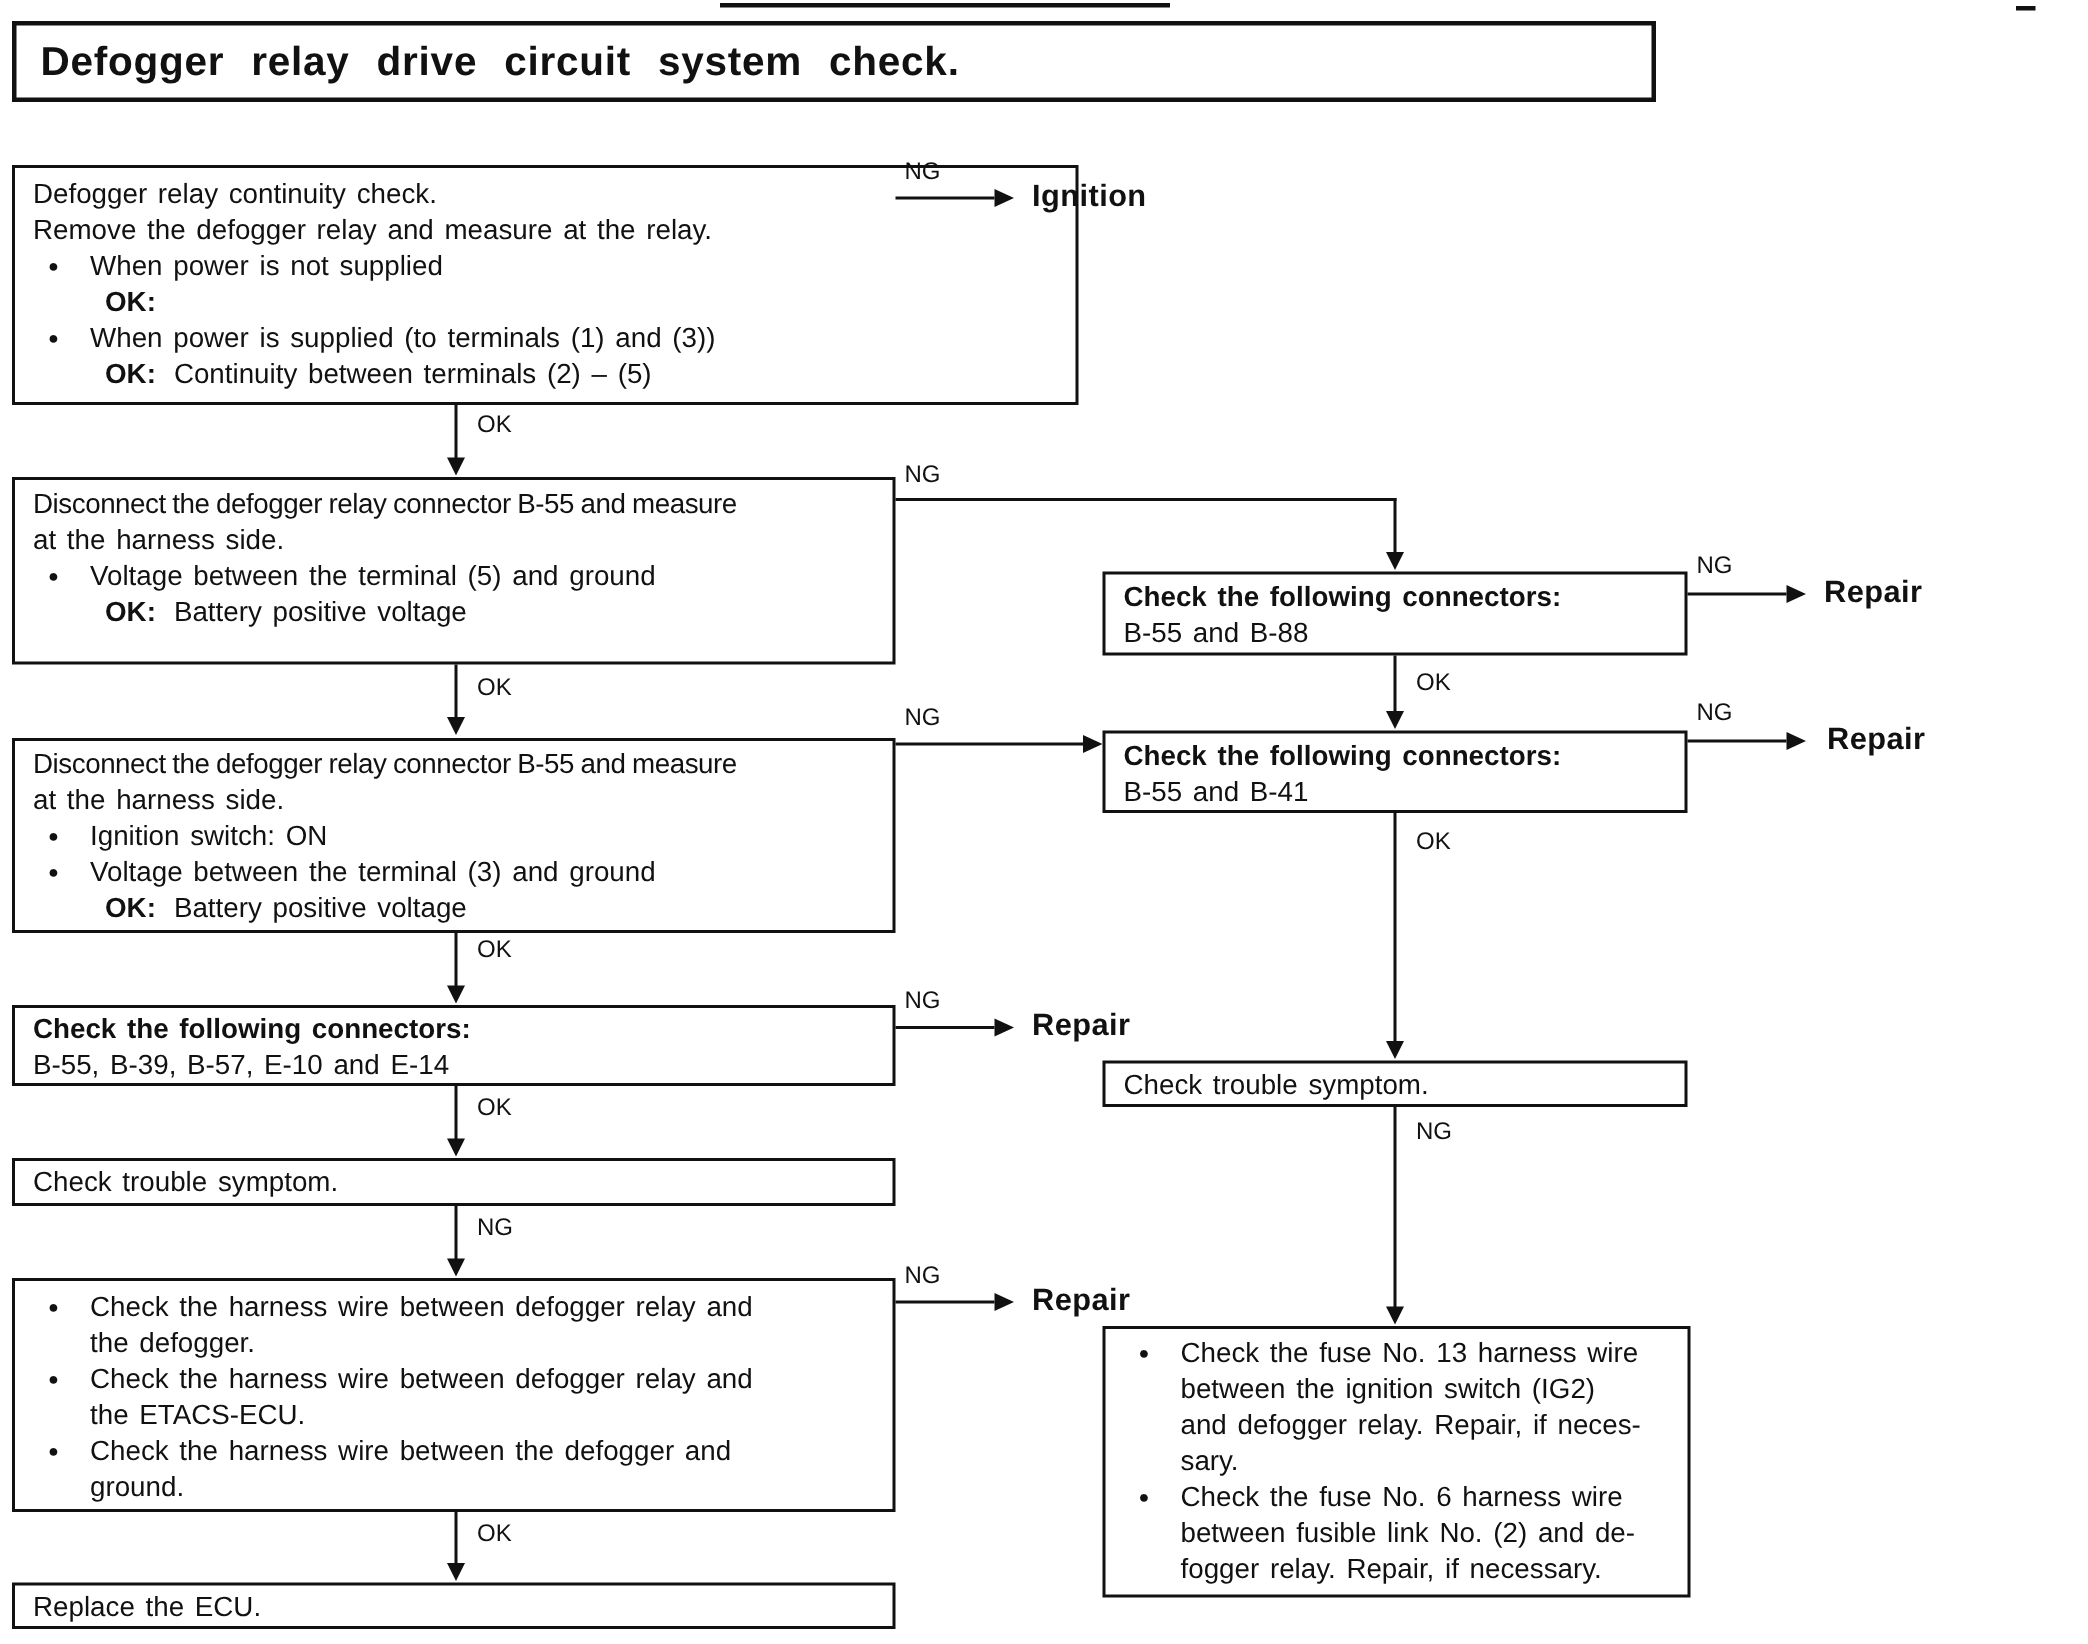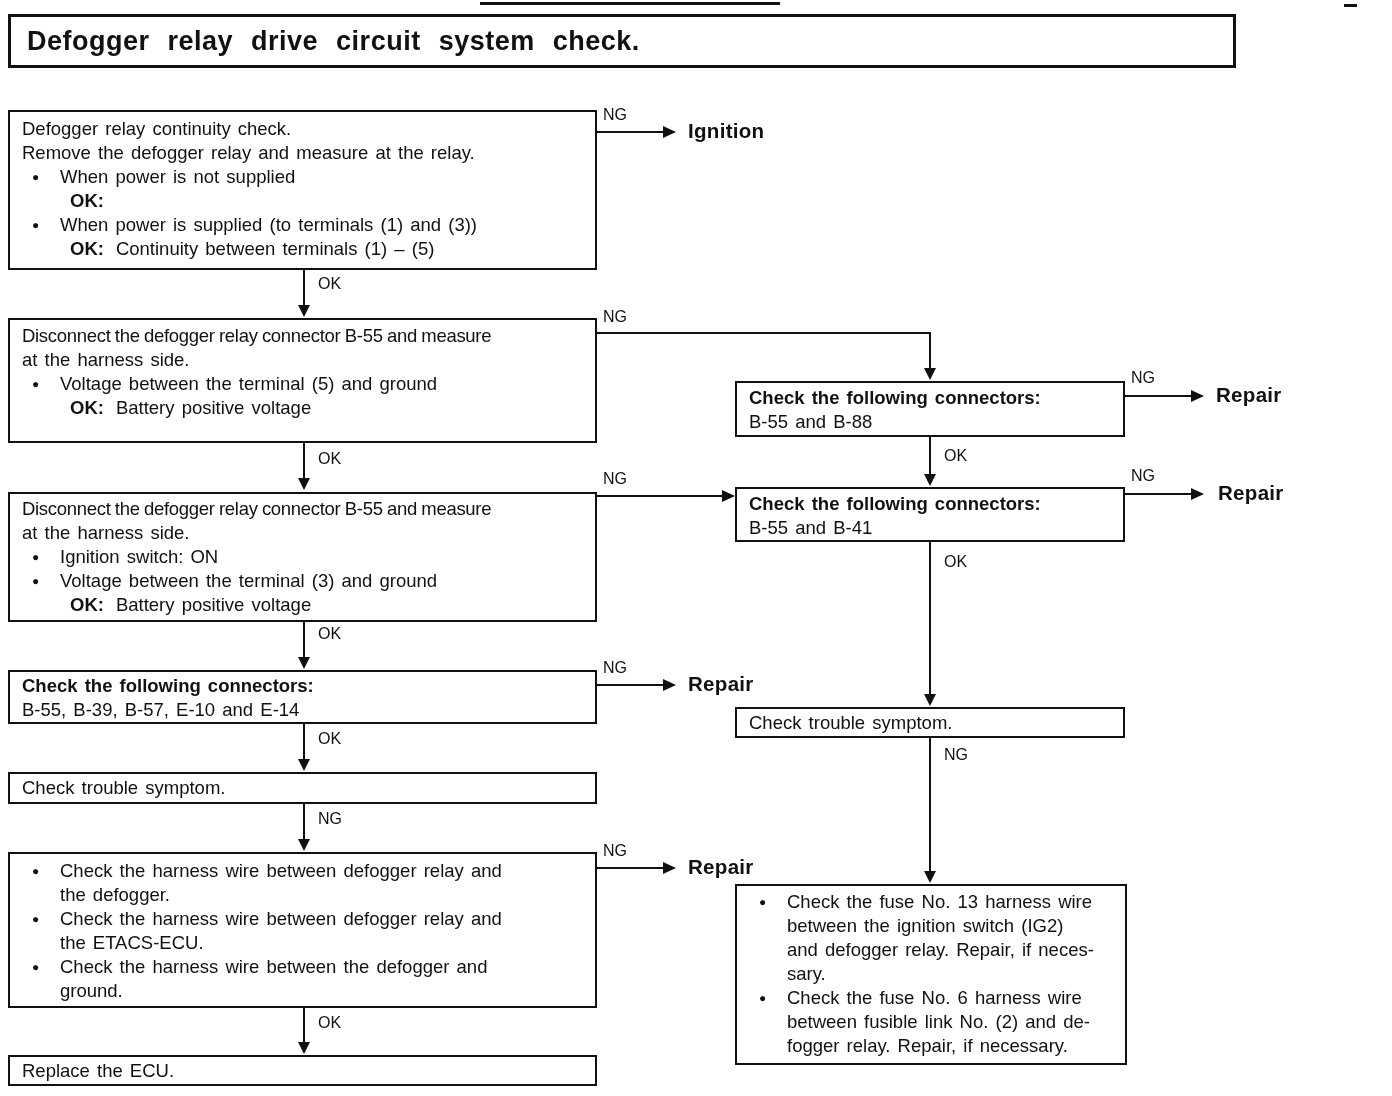--- a/index.html
+++ b/index.html
@@ -1,21 +1,21 @@
 <!DOCTYPE html>
 <html><head>
 <meta charset="utf-8">
 <style>
   html,body{margin:0;padding:0;background:#e8e8e8;}
   .canvas{
     position:relative;width:1392px;height:1096px;background:#ffffff;
     font-family:"Liberation Sans", sans-serif;color:#111;overflow:hidden;
   }
   .titlebox{
-    position:absolute;left:8px;top:14px;width:1228px;height:54px;
+    position:absolute;left:8px;top:14px;width:1096px;height:54px;
     border:3px solid #111;box-sizing:border-box;display:flex;align-items:center;
     font-size:27px;font-weight:bold;padding-left:16px;word-spacing:10px;letter-spacing:0.5px;
   }
   .box{
     position:absolute;border:2px solid #111;box-sizing:border-box;background:#fff;
     font-size:18.5px;line-height:24px;padding:4px 12px;word-spacing:2px;
   }
   .line{display:flex;align-items:flex-start;}
   .line .dot{flex:none;width:38px;padding-left:10px;font-size:12px;line-height:24px;box-sizing:border-box;}
   .line.indent{padding-left:48px;}
@@ -35,41 +35,41 @@
 </head>
 <body>
 
 <div class="canvas">
 
   <div class="artifact" style="left:480px;top:2px;width:300px;height:3px;"></div>
   <div class="artifact" style="left:1344px;top:4px;width:13px;height:3px;"></div>
 
   <div class="titlebox">Defogger relay drive circuit system check.</div>
 
-  <div class="box" style="left:8px;top:110px;width:589px;height:160px;padding-top:5px;">
+  <div class="box" style="left:8px;top:110px;width:711px;height:160px;padding-top:5px;">
       <div class="line">
         <span class="txt">Defogger relay continuity check.</span>
       </div>
       <div class="line">
         <span class="txt">Remove the defogger relay and measure at the relay.</span>
       </div>
       <div class="line has-bullet">
         <span class="dot">●</span>
         <span class="txt">When power is not supplied</span>
       </div>
       <div class="line indent">
         <span class="pfx">OK:</span>
       </div>
       <div class="line has-bullet">
         <span class="dot">●</span>
         <span class="txt">When power is supplied (to terminals (1) and (3))</span>
       </div>
       <div class="line indent">
         <span class="pfx">OK:</span>
-        <span class="txt">Continuity between terminals (1) – (5)</span>
+        <span class="txt">Continuity between terminals (2) – (5)</span>
       </div>
     </div>
 
   <div class="box" style="left:8px;top:318px;width:589px;height:125px;">
       <div class="line tight">
         <span class="txt">Disconnect the defogger relay connector B-55 and measure</span>
       </div>
       <div class="line">
         <span class="txt">at the harness side.</span>
       </div>

